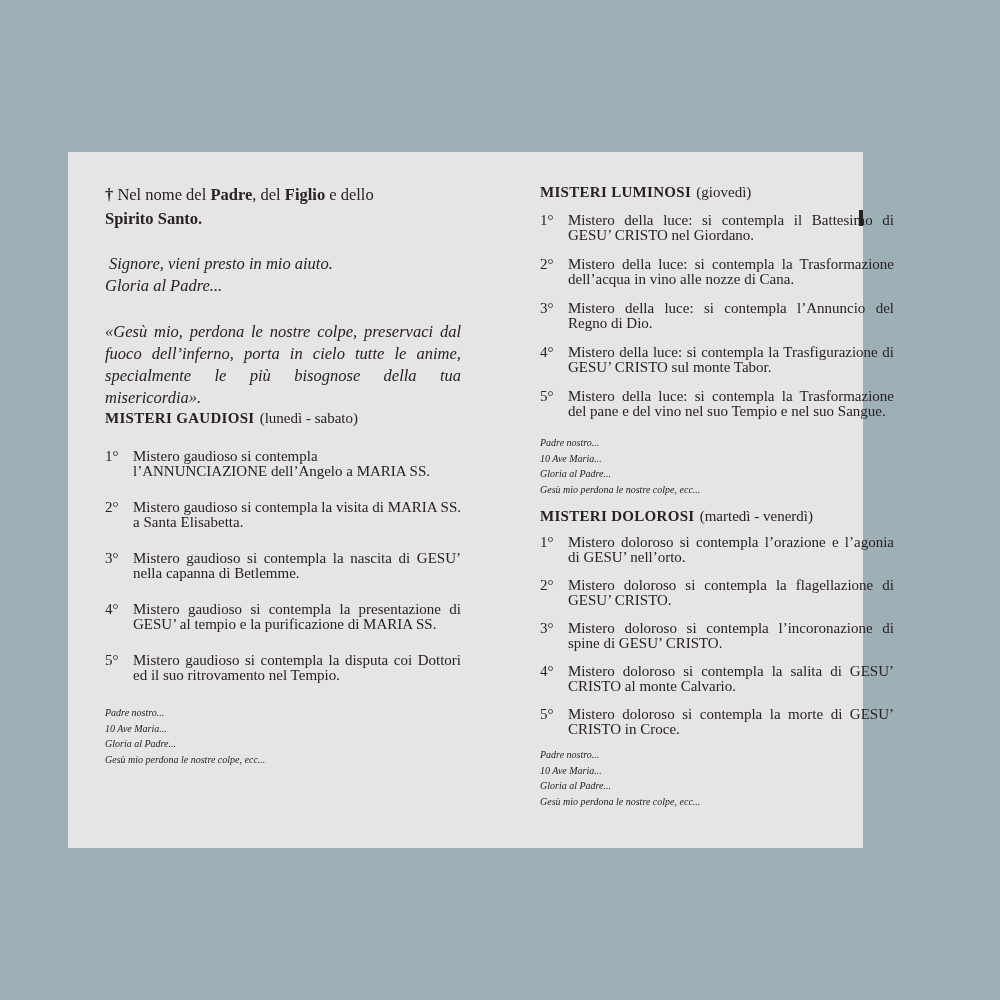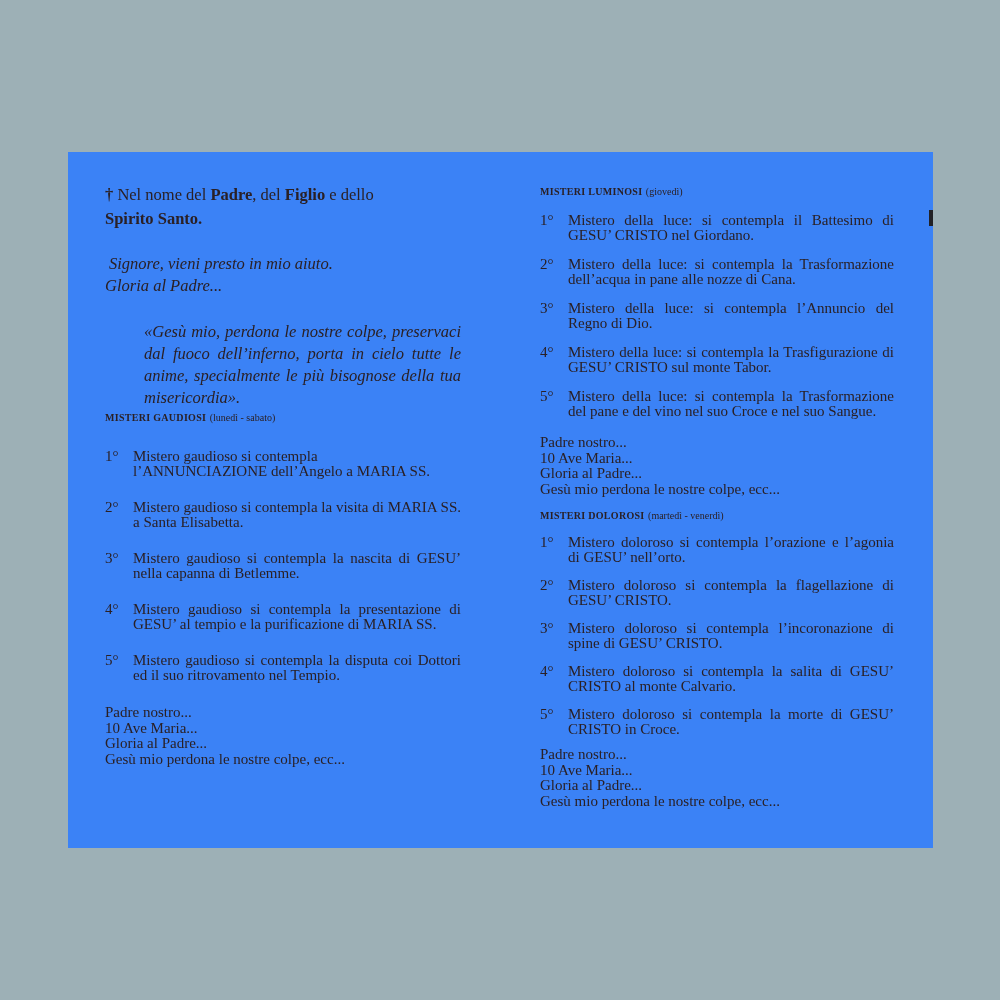--- a/index.html
+++ b/index.html
@@ -6,53 +6,53 @@
   body{
     width:1000px;height:1000px;
     background:#9db0b6;
     font-family:"Liberation Serif","DejaVu Serif",serif;
     color:#2a2025;
     position:relative;
     overflow:hidden;
   }
   .paper{
     position:absolute;left:68px;top:152px;
-    width:865px;height:696px;
-    background:#3b82f6;
+    width:795px;height:696px;
+    background:#e5e5e5;
   }
   .col{position:absolute;top:0;}
   .col-left{left:37px;width:356px;}
   .col-right{left:472px;width:354px;}
 
   .intro{margin-top:31px;font-size:16.5px;line-height:24px;}
   .bold{font-weight:bold;}
   .invocation{margin-top:22px;font-size:16.5px;line-height:22px;font-style:italic;}
   .ti{text-indent:4px;margin-top:20px;}
-  .fatima{margin-top:24px;font-size:16.5px;line-height:22px;font-style:italic;text-align:justify;margin-left:39px;}
+  .fatima{margin-top:24px;font-size:16.5px;line-height:22px;font-style:italic;text-align:justify;}
 
-  .sec-head{font-size:10px;line-height:18px;}
+  .sec-head{font-size:15px;line-height:18px;}
   .sec-head .title{font-weight:bold;letter-spacing:0.3px;}
   .sec-head .days{margin-left:0.35em;}
   .mt-left-head{}
   .mt-right-head1{margin-top:31px;}
   .mt-right-head2{margin-top:10px;font-family:Liberation Serif, serif;}
 
   .items{font-size:15px;line-height:15px;}
   .items-gaudiosi{margin-top:22px;}
   .items-luminosi{margin-top:12px;}
   .items-dolorosi{margin-top:10px;}
   .item{display:flex;}
   .items-gaudiosi .item{margin-bottom:21px;}
   .items-luminosi .item{margin-bottom:14px;}
   .items-dolorosi .item{margin-bottom:13px;}
   .items .item:last-child{margin-bottom:0;}
   .num{flex:0 0 28px;}
   .txt{flex:1;text-align:justify;white-space:pre-line;}
 
-  .prayers{font-size:15px;line-height:15.5px;}
+  .prayers{font-size:10px;line-height:15.5px;font-style:italic;}
   .prayers-left{margin-top:22px;}
   .prayers-right1{margin-top:16px;}
   .prayers-right2{margin-top:10px;}
 
   .edge-mark{
     position:absolute;right:0;top:58px;
     width:4px;height:16px;
     background:#222126;
   }
 </style>
@@ -118,33 +118,33 @@
       <span class="title">MISTERI LUMINOSI</span><span class="days">(giovedì)</span>
     </div>
 
     <div class="items items-luminosi">
       <div class="item">
         <span class="num">1°</span>
         <span class="txt">Mistero della luce: si contempla il Battesimo di GESU’ CRISTO nel Giordano.</span>
       </div>
       <div class="item">
         <span class="num">2°</span>
-        <span class="txt">Mistero della luce: si contempla la Trasformazione dell’acqua in pane alle nozze di Cana.</span>
+        <span class="txt">Mistero della luce: si contempla la Trasformazione dell’acqua in vino alle nozze di Cana.</span>
       </div>
       <div class="item">
         <span class="num">3°</span>
         <span class="txt">Mistero della luce: si contempla l’Annuncio del Regno di Dio.</span>
       </div>
       <div class="item">
         <span class="num">4°</span>
         <span class="txt">Mistero della luce: si contempla la Trasfigurazione di GESU’ CRISTO sul monte Tabor.</span>
       </div>
       <div class="item">
         <span class="num">5°</span>
-        <span class="txt">Mistero della luce: si contempla la Trasformazione del pane e del vino nel suo Croce e nel suo Sangue.</span>
+        <span class="txt">Mistero della luce: si contempla la Trasformazione del pane e del vino nel suo Tempio e nel suo Sangue.</span>
       </div>
     </div>
 
     <div class="prayers prayers-right1">
       <div>Padre nostro...</div>
       <div>10 Ave Maria...</div>
       <div>Gloria al Padre...</div>
       <div>Gesù mio perdona le nostre colpe, ecc...</div>
     </div>
 

